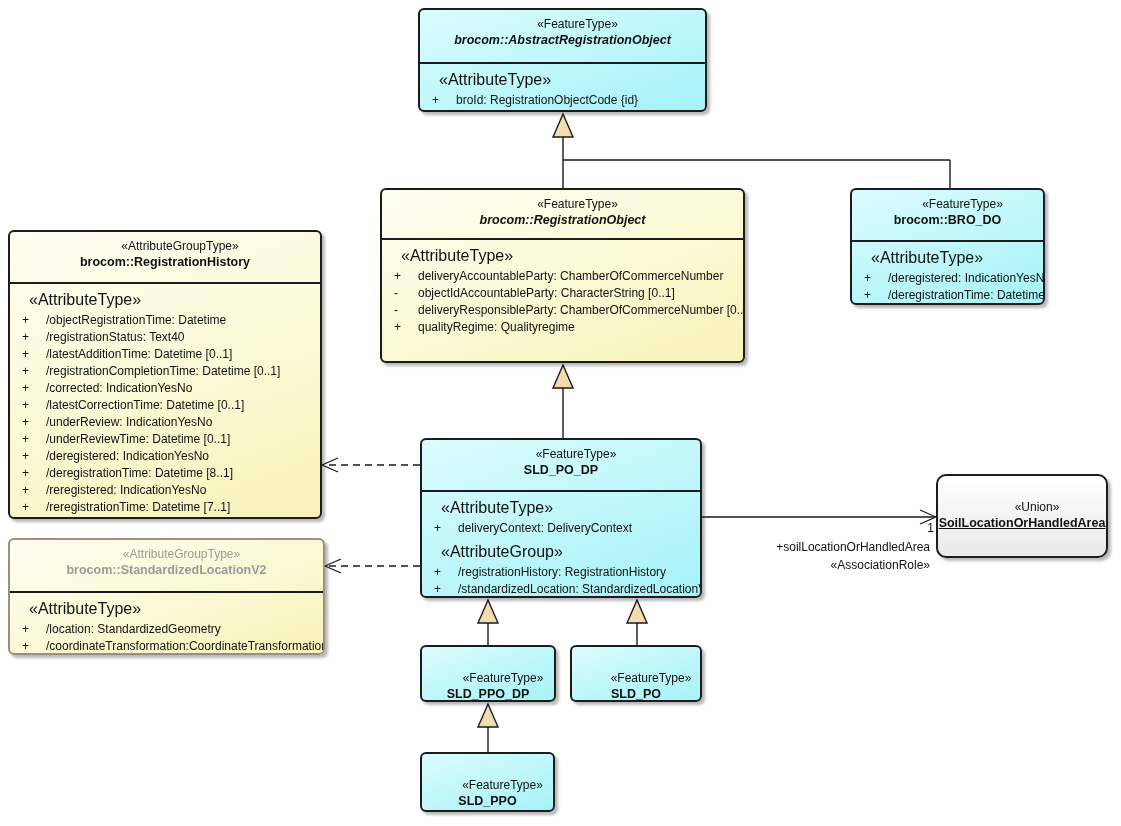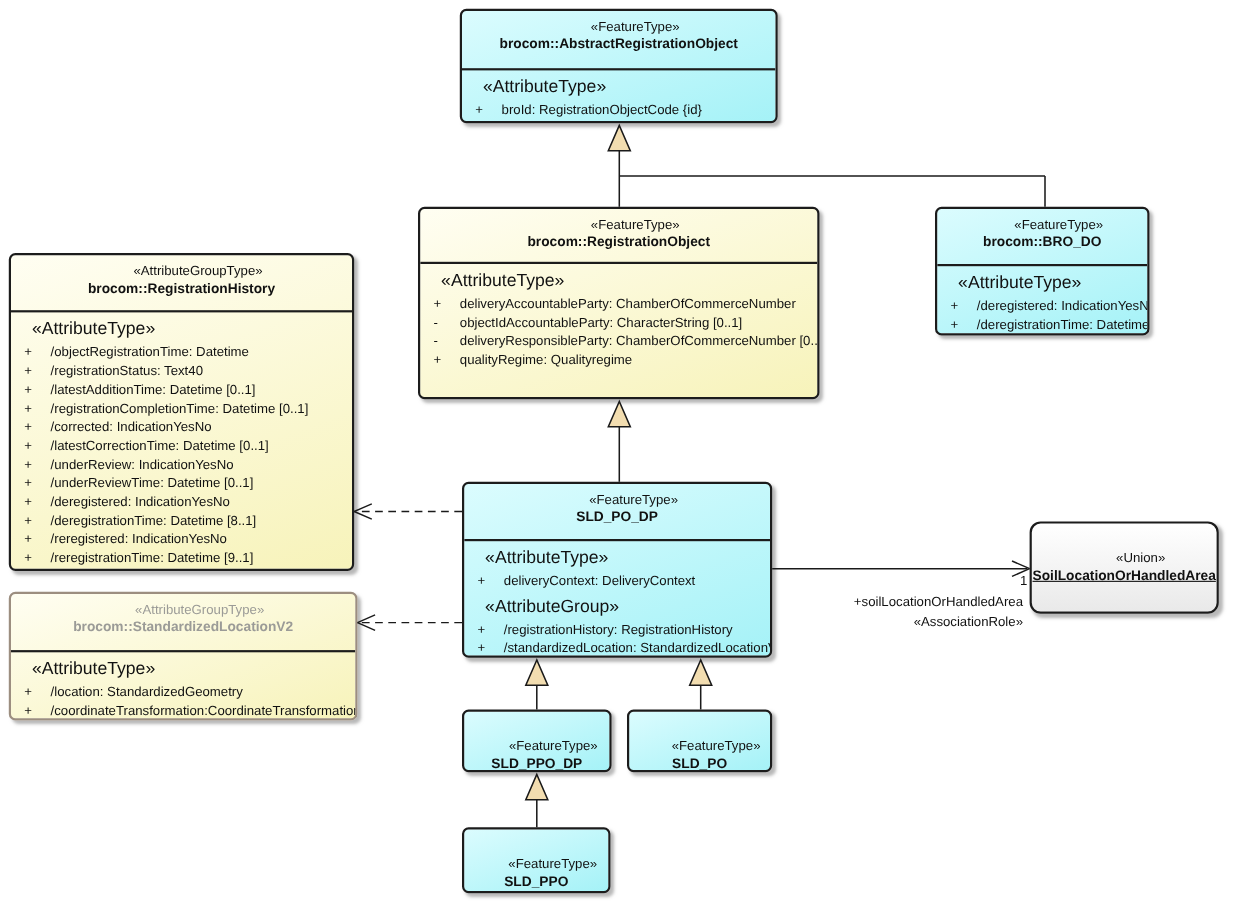--- a/index.html
+++ b/index.html
@@ -11,21 +11,21 @@
     box-shadow:3px 3px 3px rgba(125,125,125,0.55); overflow:hidden; }
   .cyan   { background:linear-gradient(160deg,#dbfcfe 0%,#a5f2f7 100%); }
   .yellow { background:linear-gradient(160deg,#fffef2 0%,#f7f3ba 100%); }
   .union-fill { background:linear-gradient(180deg,#ffffff 0%,#e9e9e9 100%); border-radius:10px; }
   .muted-box { border-color:#9c8e80; }
 
   .hdr { text-align:center; padding-top:7px; border-bottom:2px solid #1c1c1c; }
   .hdr.noline { border-bottom:none; padding-top:24px; }
   .stereo { font-size:12px; color:#111;margin-left:30px; }
   .cname  { font-size:12.5px; font-weight:bold; margin-top:2px; color:#111; }
-  .italic { }
+  .italic { font-style:italic; }
   .underline { text-decoration:underline; }
   .muted  { color:#9b9b97; }
 
   .attrs { padding:7px 3px 0 10px; }
   .attr-header { font-size:16px; padding-left:9px; margin-bottom:3px; color:#111; }
   .group-gap { margin-top:6px; }
   .row { display:flex; font-size:12px; line-height:17px; white-space:nowrap; color:#111; }
   .vis { width:26px; flex:none; padding-left:2px; }
   .atext { flex:none; }
 
@@ -141,21 +141,21 @@
       <div class="row">
           <span class="vis">+</span>
           <span class="atext">/deregistrationTime: Datetime [8..1]</span>
         </div>
       <div class="row">
           <span class="vis">+</span>
           <span class="atext">/reregistered: IndicationYesNo</span>
         </div>
       <div class="row">
           <span class="vis">+</span>
-          <span class="atext">/reregistrationTime: Datetime [9..1]</span>
+          <span class="atext">/reregistrationTime: Datetime [7..1]</span>
         </div>
     </div>
   </div>
 
   <div class="uml-box yellow muted-box" style="left:8px;top:538px;width:317px;height:117px;">
     <div class="hdr" style="height:53px;">
       <div class="stereo muted">«AttributeGroupType»</div>
       <div class="cname muted">brocom::StandardizedLocationV2</div>
     </div>
     <div class="attrs">

